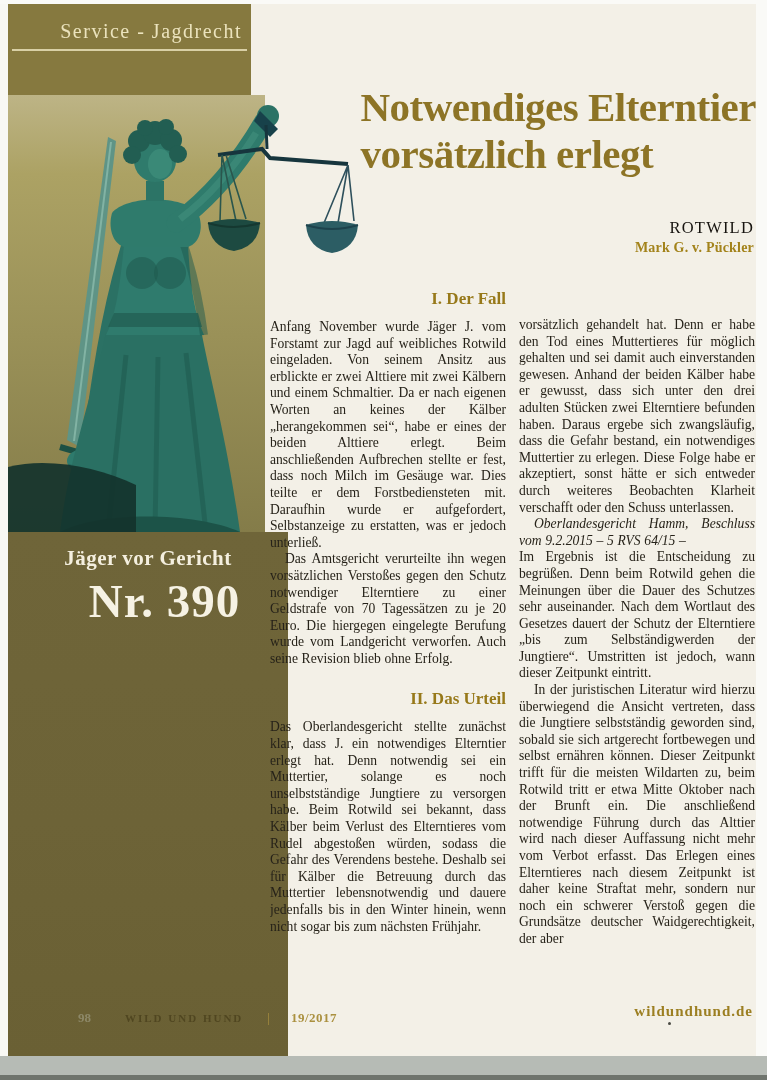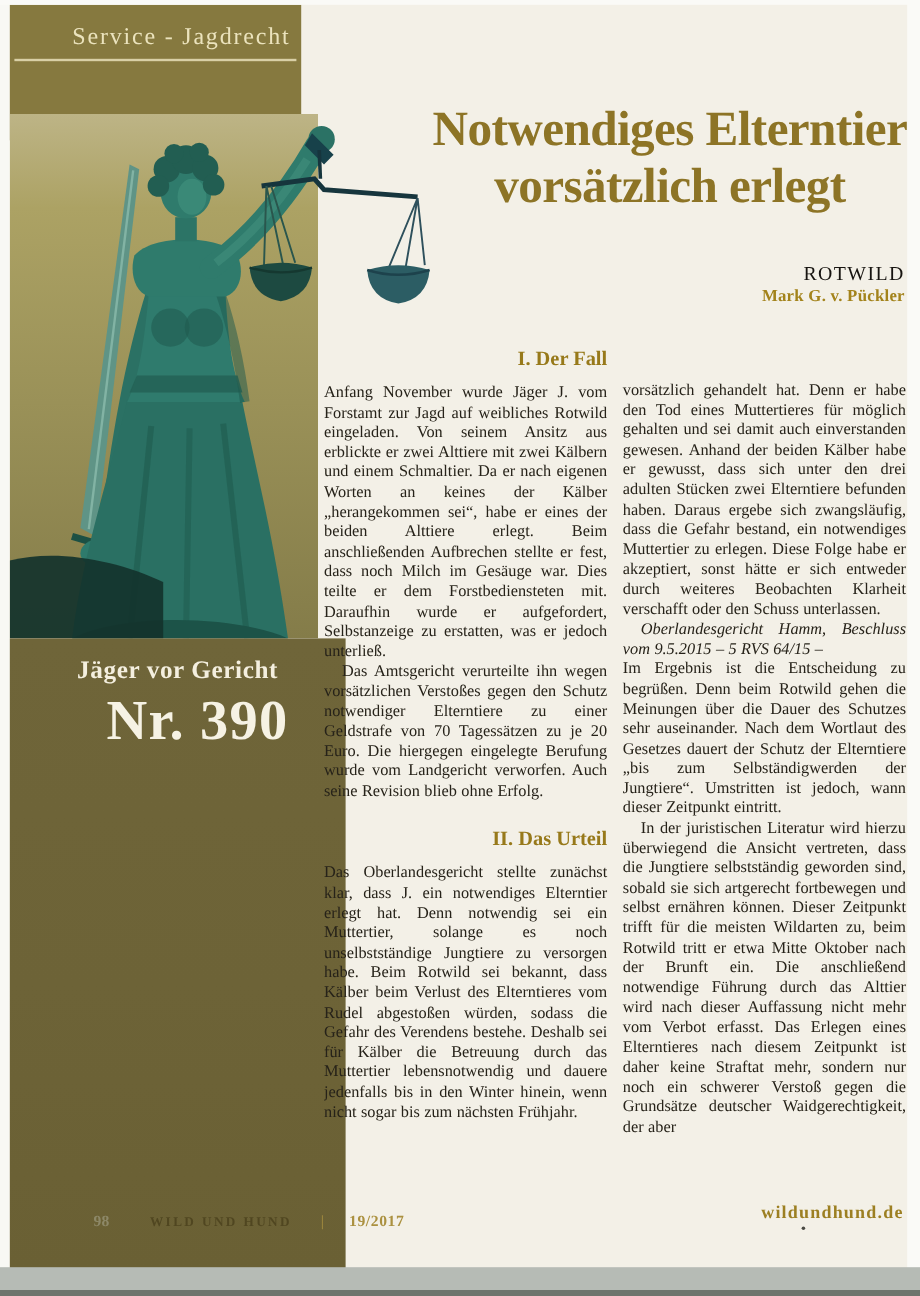--- a/index.html
+++ b/index.html
@@ -33,21 +33,21 @@
   .series{margin-top:14px;text-align:center;color:#f4efdf;font-weight:bold;font-size:21px;letter-spacing:.5px;}
   .case-number{margin-top:3px;text-align:center;color:#f6f2e4;font-weight:bold;font-size:47px;letter-spacing:1px;padding-left:33px;}
   .footer-row{position:absolute;left:30px;bottom:32px;display:flex;align-items:baseline;gap:12px;white-space:nowrap;margin-left:40px;}
   .pagenum{color:#8d8868;font-size:13px;font-weight:bold;}
   .maglogo{margin-left:22px;color:rgba(58,50,16,.55);font-size:11px;font-weight:bold;letter-spacing:2px;}
   .pipe{margin-left:12px;color:var(--footer-issue);font-size:13px;}
   .issue{margin-left:9px;color:var(--footer-issue);font-size:13px;font-weight:bold;letter-spacing:.5px;}
 
   
   .main{position:absolute;left:270px;top:0;width:486px;height:1058px;}
-  .title{position:absolute;top:84px;right:0;text-align:center;color:var(--title-gold);
+  .title{position:absolute;top:84px;right:0;text-align:left;color:var(--title-gold);
     font-weight:bold;font-size:41px;line-height:1.15;letter-spacing:-.5px;}
   .category{position:absolute;top:218px;right:2px;color:#171410;font-size:16.5px;letter-spacing:1.2px;}
   .author{position:absolute;top:240px;right:2px;color:var(--author-gold);font-weight:bold;font-size:14px;letter-spacing:.2px;}
 
   .columns{position:absolute;left:0;top:287px;width:486px;height:706px;display:flex;gap:13px;overflow:hidden;}
   .col{width:236px;flex:0 0 236px;}
   .col2{padding-top:30px;}
   .blk{color:var(--body-text);text-align:right;}
   .heading{color:var(--heading-gold);font-weight:bold;font-size:17px;margin:22px 0 10px 0;}
   .col .heading:first-child{margin-top:2px;}
@@ -155,21 +155,21 @@
     <div class="columns">
       <div class="col col1">
           <div class="blk heading">I. Der Fall</div>
           <div class="blk para">Anfang November wurde Jäger J. vom Forstamt zur Jagd auf weibliches Rotwild eingeladen. Von seinem Ansitz aus erblickte er zwei Alttiere mit zwei Kälbern und einem Schmaltier. Da er nach eigenen Worten an keines der Kälber „herangekommen sei“, habe er eines der beiden Alttiere erlegt. Beim anschließenden Aufbrechen stellte er fest, dass noch Milch im Gesäuge war. Dies teilte er dem Forstbediensteten mit. Daraufhin wurde er aufgefordert, Selbstanzeige zu erstatten, was er jedoch unterließ.</div>
           <div class="blk para_indent">Das Amtsgericht verurteilte ihn wegen vorsätzlichen Verstoßes gegen den Schutz notwendiger Elterntiere zu einer Geldstrafe von 70 Tagessätzen zu je 20 Euro. Die hiergegen eingelegte Berufung wurde vom Landgericht verworfen. Auch seine Revision blieb ohne Erfolg.</div>
           <div class="blk heading">II. Das Urteil</div>
           <div class="blk para">Das Oberlandesgericht stellte zunächst klar, dass J. ein notwendiges Elterntier erlegt hat. Denn notwendig sei ein Muttertier, solange es noch unselbstständige Jungtiere zu versorgen habe. Beim Rotwild sei bekannt, dass Kälber beim Verlust des Elterntieres vom Rudel abgestoßen würden, sodass die Gefahr des Verendens bestehe. Deshalb sei für Kälber die Betreuung durch das Muttertier lebensnotwendig und dauere jedenfalls bis in den Winter hinein, wenn nicht sogar bis zum nächsten Frühjahr.</div>
         </div>
       <div class="col col2">
           <div class="blk para">vorsätzlich gehandelt hat. Denn er habe den Tod eines Muttertieres für möglich gehalten und sei damit auch einverstanden gewesen. Anhand der beiden Kälber habe er gewusst, dass sich unter den drei adulten Stücken zwei Elterntiere befunden haben. Daraus ergebe sich zwangsläufig, dass die Gefahr bestand, ein notwendiges Muttertier zu erlegen. Diese Folge habe er akzeptiert, sonst hätte er sich entweder durch weiteres Beobachten Klarheit verschafft oder den Schuss unterlassen.</div>
-          <div class="blk citation">Oberlandesgericht Hamm, Beschluss vom 9.5.2015 – 5 RVS 64/15 –</div>
+          <div class="blk citation">Oberlandesgericht Hamm, Beschluss vom 9.2.2015 – 5 RVS 64/15 –</div>
           <div class="blk para">Im Ergebnis ist die Entscheidung zu begrüßen. Denn beim Rotwild gehen die Meinungen über die Dauer des Schutzes sehr auseinander. Nach dem Wortlaut des Gesetzes dauert der Schutz der Elterntiere „bis zum Selbständigwerden der Jungtiere“. Umstritten ist jedoch, wann dieser Zeitpunkt eintritt.</div>
           <div class="blk para_indent">In der juristischen Literatur wird hierzu überwiegend die Ansicht vertreten, dass die Jungtiere selbstständig geworden sind, sobald sie sich artgerecht fortbewegen und selbst ernähren können. Dieser Zeitpunkt trifft für die meisten Wildarten zu, beim Rotwild tritt er etwa Mitte Oktober nach der Brunft ein. Die anschließend notwendige Führung durch das Alttier wird nach dieser Auffassung nicht mehr vom Verbot erfasst. Das Erlegen eines Elterntieres nach diesem Zeitpunkt ist daher keine Straftat mehr, sondern nur noch ein schwerer Verstoß gegen die Grundsätze deutscher Waidgerechtigkeit, der aber</div>
         </div>
     </div>
   </div>
 
   <div class="website">wildundhund.de</div>
   <div class="speck"></div>
 
   <div class="margin-left"></div>

